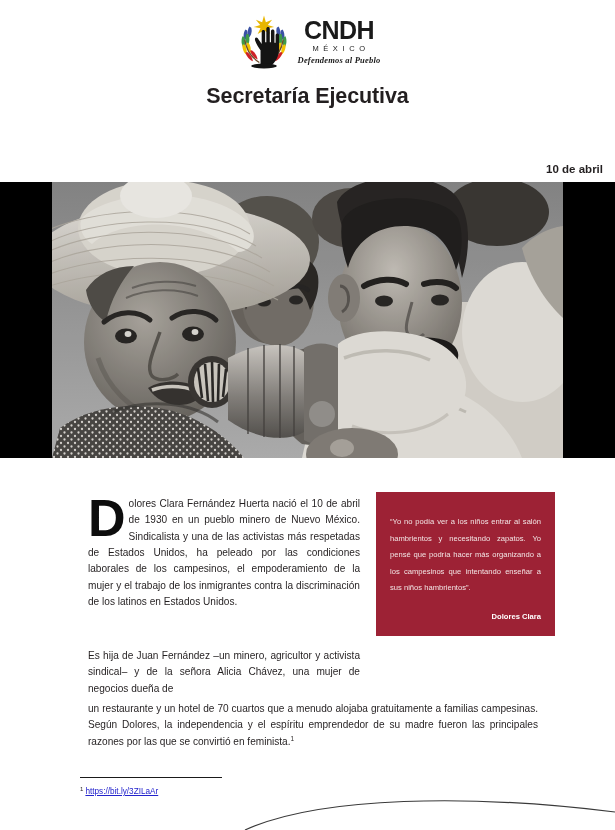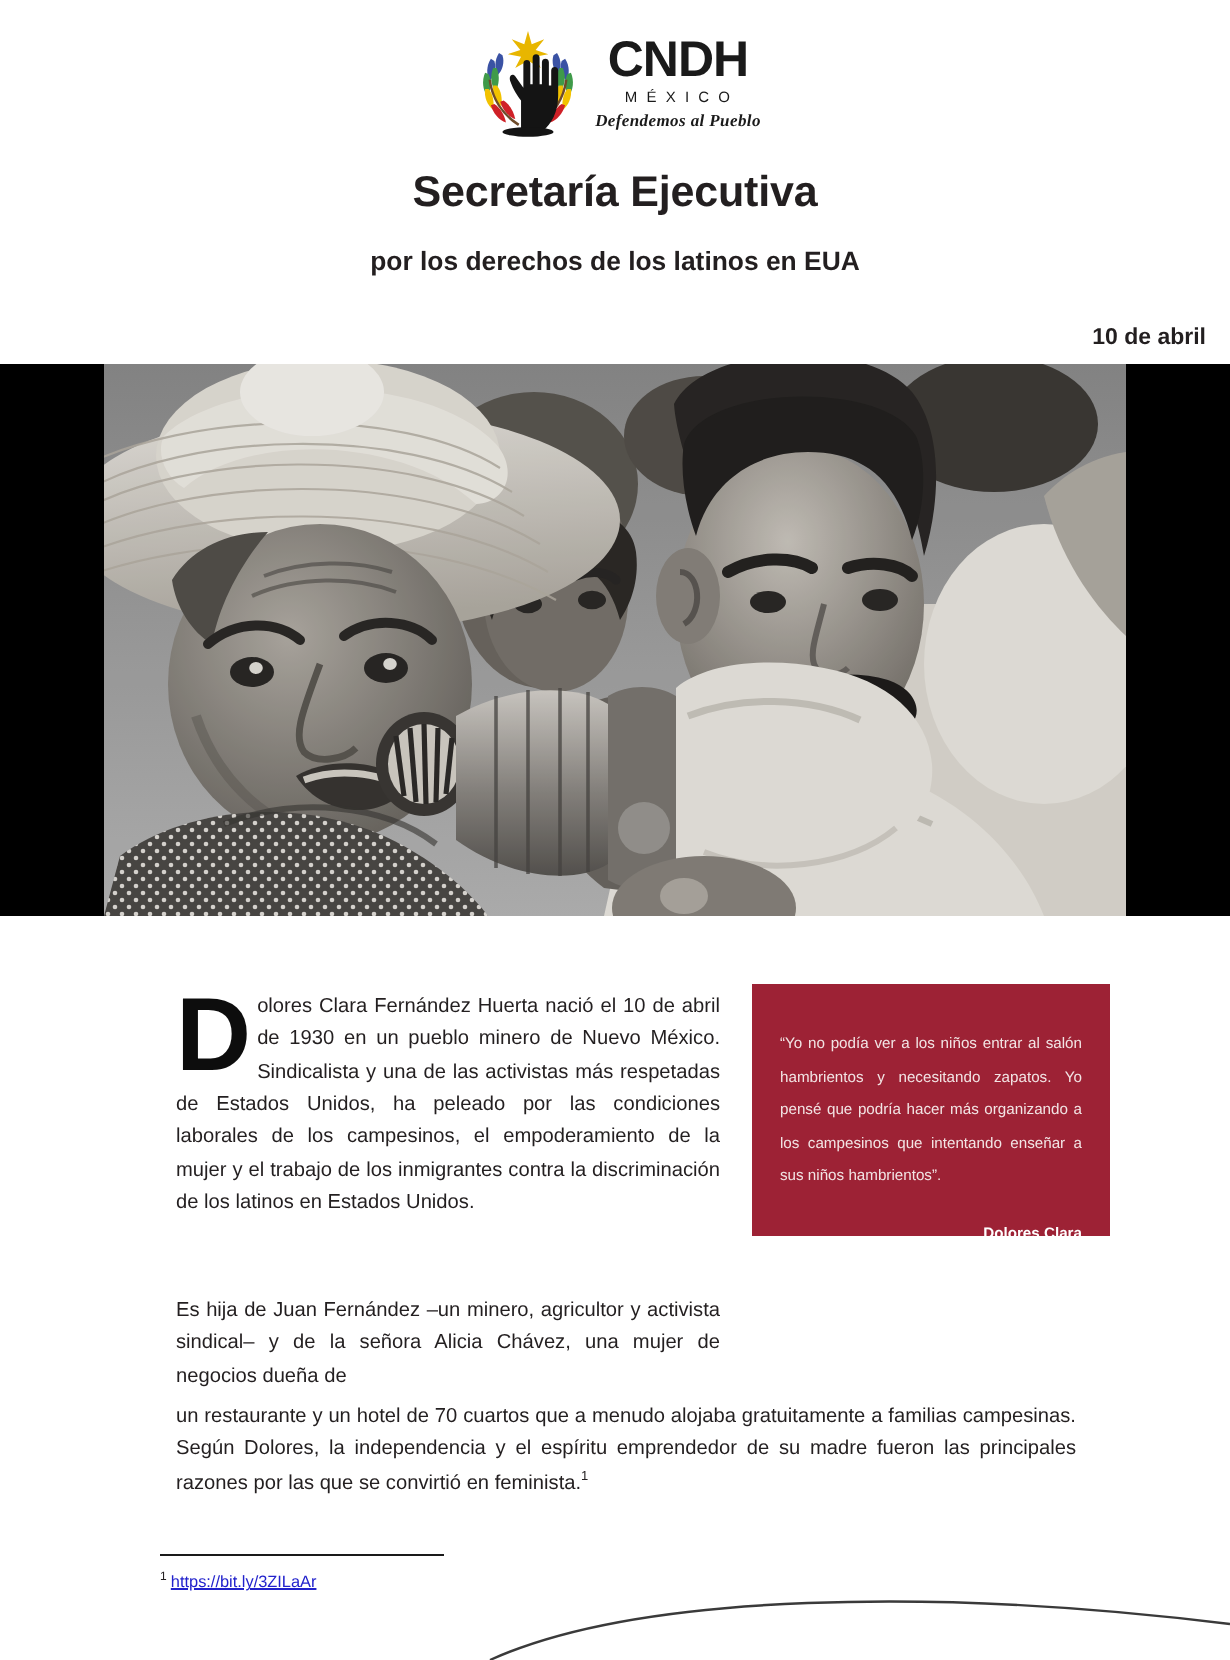--- a/index.html
+++ b/index.html
@@ -121,21 +121,21 @@
     left: 0; top: 458px;
     width: 615px;
     height: 372px;
     background: #ffffff;
   }
 
   .quote-box {
     position: absolute;
     left: 376px; top: 34px;
     width: 179px;
-    height: 126px;
+    height: 144px;
     background: #9d2235;
     box-sizing: border-box;
     padding: 22px 14px 0 14px;
   }
   .quote-text {
     font-size: 7.6px;
     color: #f2e4e4;
     line-height: 2.18;
     text-align: justify;
     margin: 0;
@@ -275,21 +275,20 @@
           <span class="logo-cndh">CNDH</span>
           <span class="logo-mexico">MÉXICO</span>
           <span class="logo-tagline">Defendemos al Pueblo</span>
         </span>
       </div>
     </div>
 
     <div class="sec-title">Secretaría Ejecutiva</div>
 
     <div class="sub-title">
-      <div>por los derechos de los latinos en EUA</div>
     </div>
 
     <div class="date-line">10 de abril</div>
   </div>
 
   <div class="photo-band">
     <div class="photo">
       <svg viewBox="0 0 511 276" xmlns="http://www.w3.org/2000/svg">
         <defs>
           <linearGradient id="sky" x1="0" y1="0" x2="0" y2="1">

